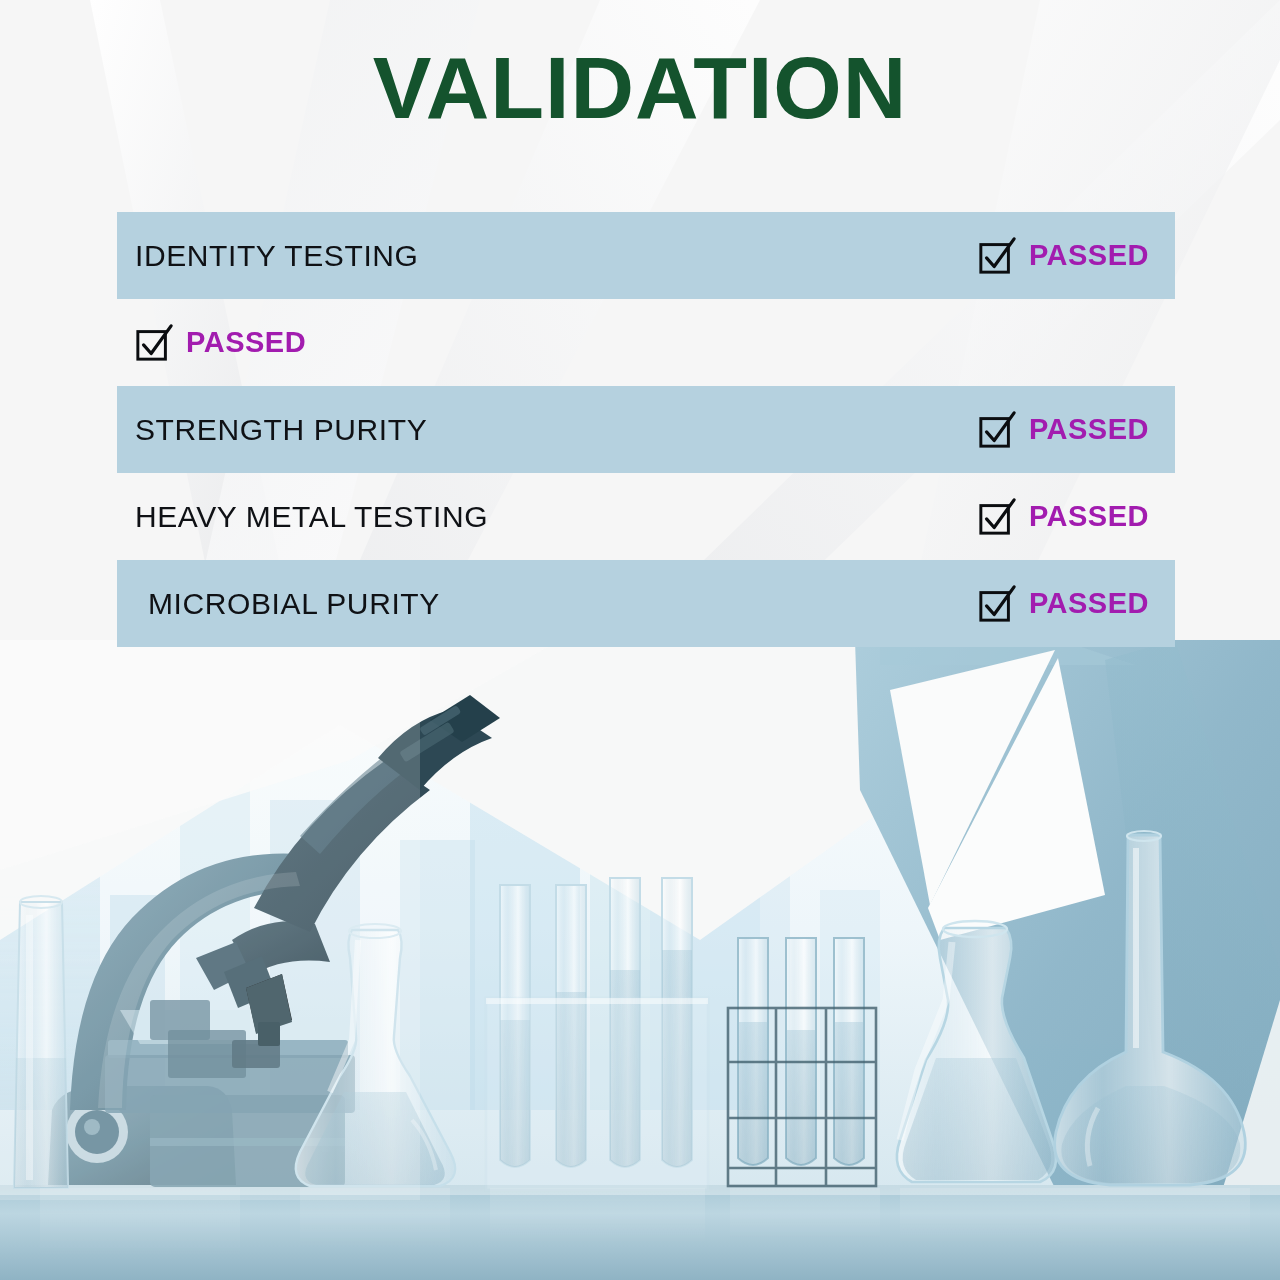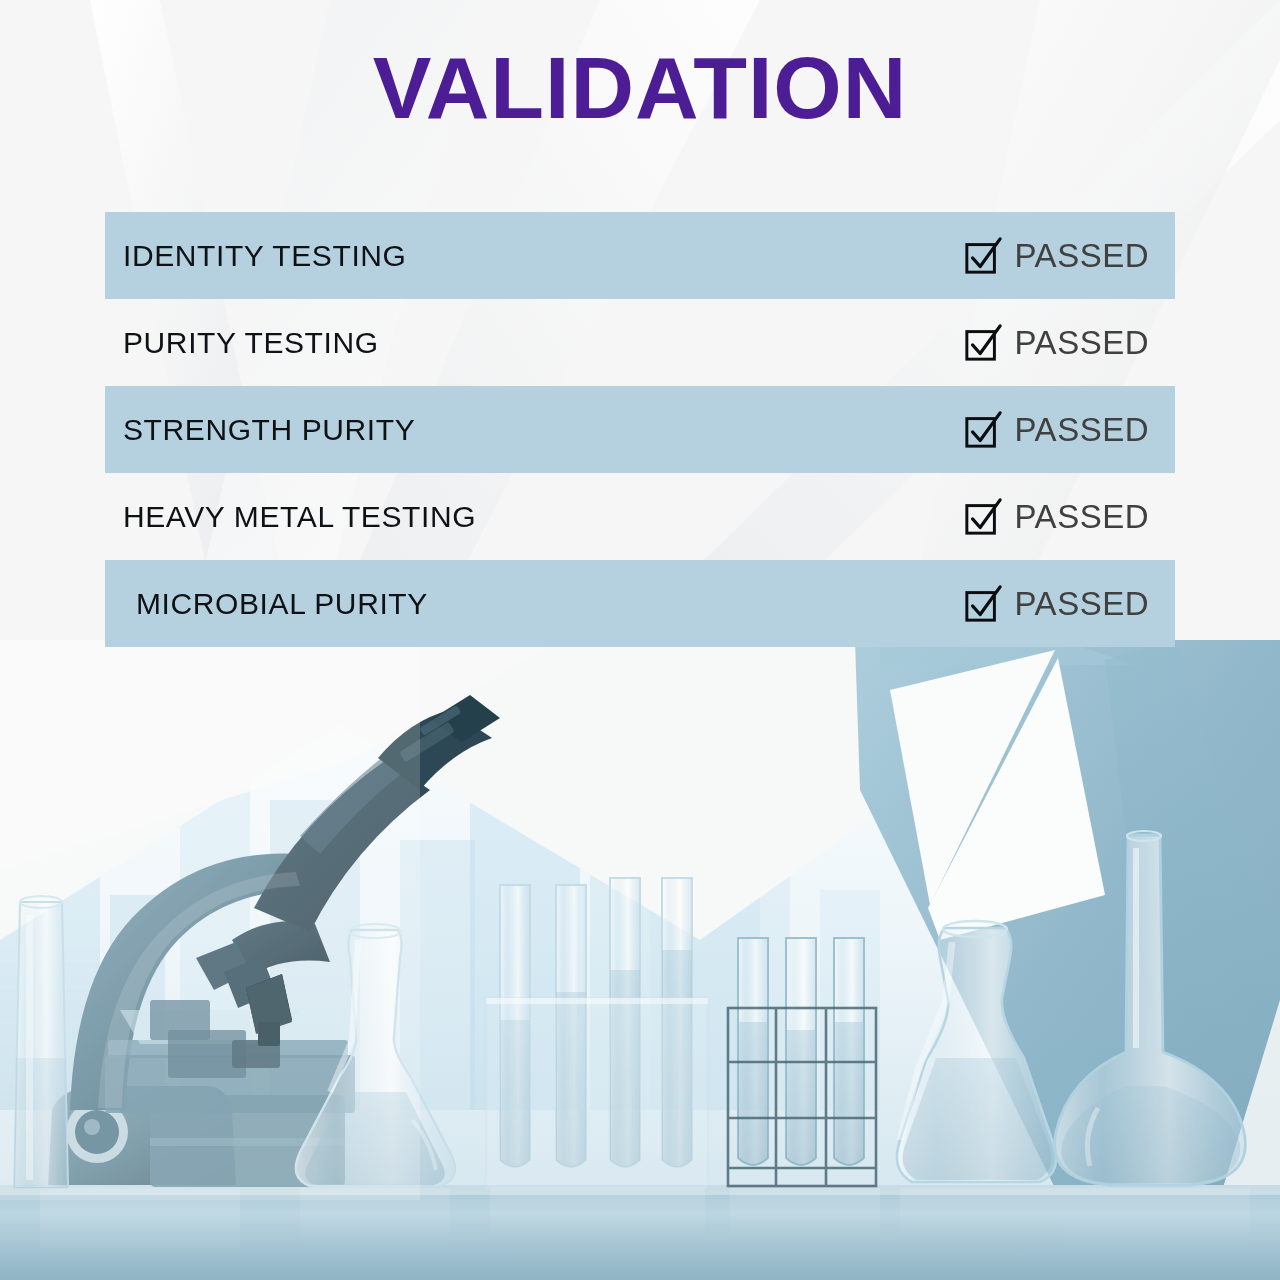--- a/index.html
+++ b/index.html
@@ -15,41 +15,42 @@
   .bg-layer{position:absolute;inset:0;overflow:hidden;pointer-events:none;}
   .bg-svg{position:absolute;top:0;left:0;width:1280px;height:1280px;}
 
   
   .title{
     position:absolute;top:44px;left:0;width:1280px;
     text-align:center;
     font-size:88px;
     font-weight:700;
     letter-spacing:1px;
-    color:#4c1d95;
+    color:#14532d;
     line-height:1;
     font-family:"Liberation Sans","DejaVu Sans",sans-serif;
     z-index:6;
   }
 
   
   .checklist{
     position:absolute;
     left:105px;top:212px;
     width:1070px;
     z-index:5;
   }
   .row{
     position:relative;
     height:87px;
     display:flex;
     align-items:center;
     justify-content:space-between;
     padding:0 0 0 18px;
     box-sizing:border-box;
+    margin-left:12px;
   }
   .row.banded{background:#b5d1df;}
   .row.plain{background:transparent;}
   .row-label{
     font-size:30px;
     font-weight:500;
     letter-spacing:0.6px;
     color:#0f1115;
     white-space:nowrap;
   }
@@ -59,24 +60,24 @@
     padding-right:26px;
   }
   .checkbox-icon{
     width:38px;height:38px;
     position:relative;
     display:block;
     flex:0 0 auto;
   }
   .checkbox-icon svg{display:block;overflow:visible;}
   .status-text{
-    font-size:33px;
-    font-weight:400;
+    font-size:29px;
+    font-weight:700;
     letter-spacing:0.5px;
-    color:#404040;
+    color:#a21caf;
   }
 
   
   .lab{
     position:absolute;
     left:0;top:640px;width:1280px;height:640px;
     overflow:hidden;
     z-index:2;
   }
   .lab svg{display:block;}
@@ -125,21 +126,20 @@
           <svg width="38" height="38" viewBox="0 0 40 40" xmlns="http://www.w3.org/2000/svg">
             <rect x="3" y="8" width="29" height="29" fill="none" stroke="#0b0d10" stroke-width="3.1"></rect>
             <path d="M9 22 L17 31 L38 2" fill="none" stroke="#0b0d10" stroke-width="3.4" stroke-linecap="round" stroke-linejoin="round"></path>
           </svg>
         </span>
         <span class="status-text">PASSED</span>
       </span>
     </div>
 
     <div class="row plain">
-      <span class="row-label">PURITY TESTING</span>
       <span class="status">
         <span class="checkbox-icon">
           <svg width="38" height="38" viewBox="0 0 40 40" xmlns="http://www.w3.org/2000/svg">
             <rect x="3" y="8" width="29" height="29" fill="none" stroke="#0b0d10" stroke-width="3.1"></rect>
             <path d="M9 22 L17 31 L38 2" fill="none" stroke="#0b0d10" stroke-width="3.4" stroke-linecap="round" stroke-linejoin="round"></path>
           </svg>
         </span>
         <span class="status-text">PASSED</span>
       </span>
     </div>

